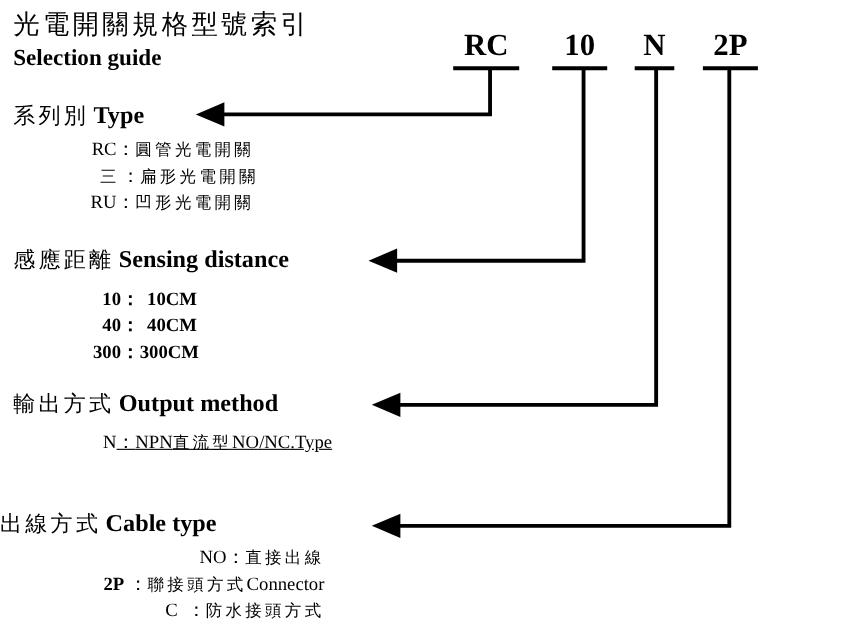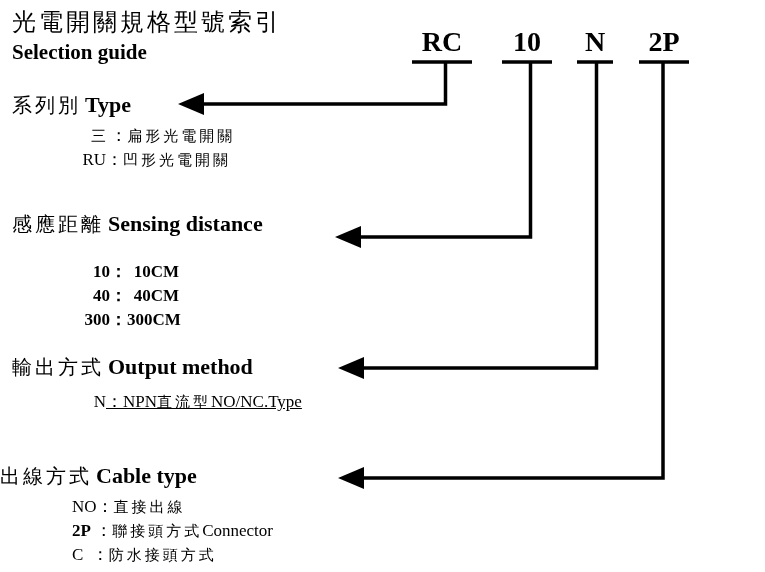--- a/index.html
+++ b/index.html
@@ -46,28 +46,31 @@
     <polygon points="338,368 364,357 364,379"></polygon>
     <polygon points="338,478 364,467 364,489"></polygon>
   </g>
 </svg>
 
 <div class="abs sec-head" style="left:12px;top:92px;">
   <span class="zh">系列別</span><span>Type</span>
 </div>
 <div class="abs" style="left:76px;top:124px;">
   <div class="item">
+    <span class="k" style="width:30px;">RC</span><span>：</span><span class="zh">圓管光電開關</span>
+  </div>
+  <div class="item">
     <span class="k zh" style="width:30px;letter-spacing:0;">三</span><span> ：</span><span class="zh">扁形光電開關</span>
   </div>
   <div class="item">
     <span class="k" style="width:30px;">RU</span><span>：</span><span class="zh">凹形光電開關</span>
   </div>
 </div>
 
-<div class="abs sec-head" style="left:12px;top:211px;">
+<div class="abs sec-head" style="left:12px;top:223px;">
   <span class="zh">感應距離</span><span>Sensing distance</span>
 </div>
 <div class="abs" style="left:76px;top:260px;">
   <div class="item bold">
     <span class="k" style="width:34px;">10</span><span>：</span><span class="k" style="width:52px;">10CM</span>
   </div>
   <div class="item bold">
     <span class="k" style="width:34px;">40</span><span>：</span><span class="k" style="width:52px;">40CM</span>
   </div>
   <div class="item bold">
@@ -80,21 +83,21 @@
 </div>
 <div class="abs" style="left:90px;top:390px;text-decoration:underline;">
   <div class="item">
     <span class="k" style="width:16px;">N</span><span>：</span><span>NPN</span><span class="zh">直流型</span><span>NO/NC.Type</span>
   </div>
 </div>
 
 <div class="abs sec-head" style="left:0;top:463px;">
   <span class="zh">出線方式</span><span>Cable type</span>
 </div>
-<div class="abs" style="left:72px;top:495px;">
+<div class="abs" style="left:94px;top:495px;text-align:right;">
   <div class="item">
     <span>NO</span><span>：</span><span class="zh">直接出線</span>
   </div>
   <div class="item">
     <span style="font-weight:bold;">2P</span><span> ：</span><span class="zh">聯接頭方式</span><span>Connector</span>
   </div>
   <div class="item">
     <span>C</span><span style="white-space:pre;">  ：</span><span class="zh">防水接頭方式</span>
   </div>
 </div>

